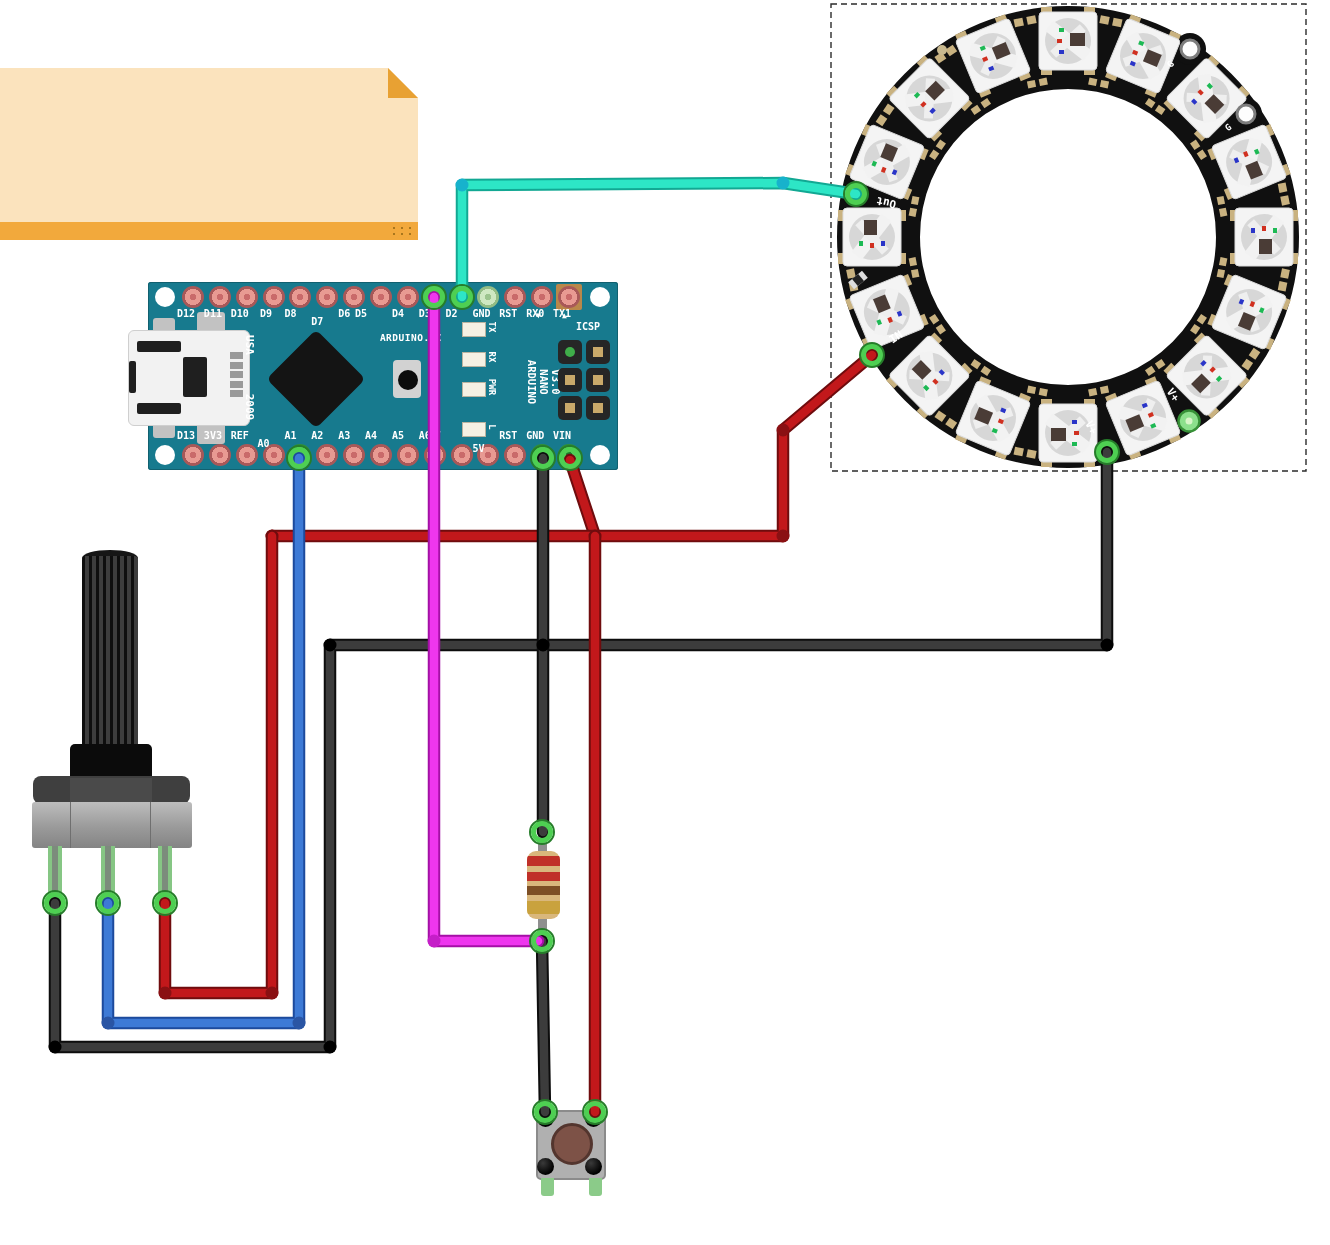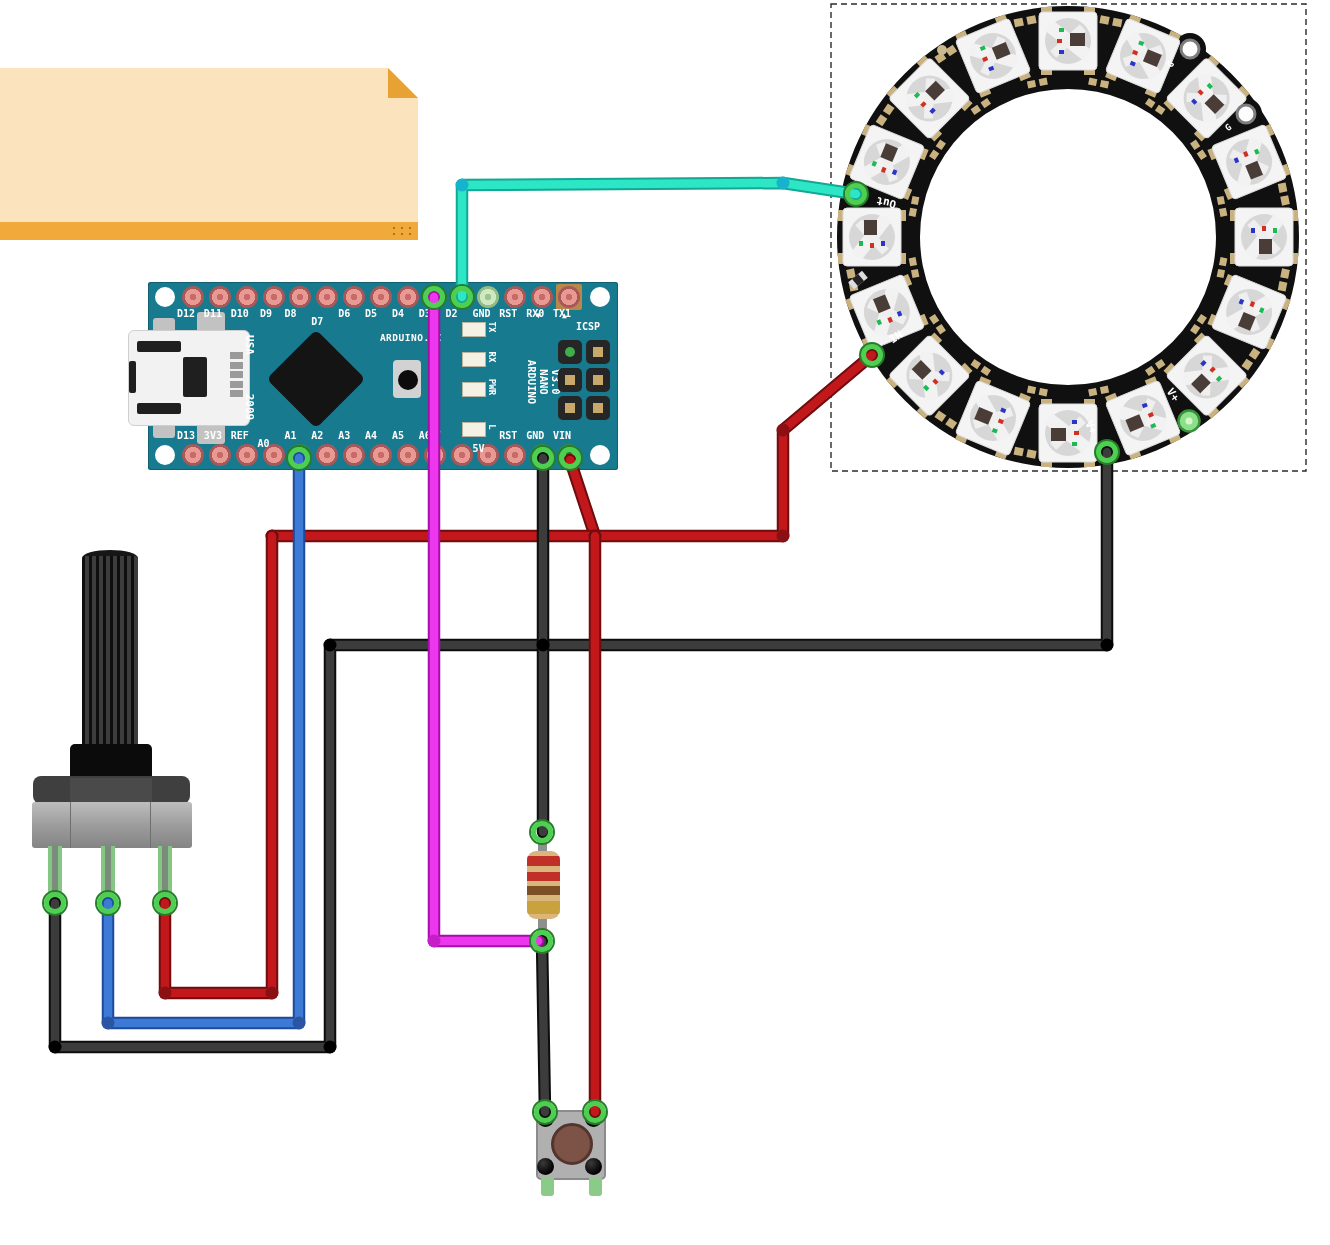--- a/index.html
+++ b/index.html
@@ -175,21 +175,21 @@
         <div class="abs plabel" style="left:82.72px;top:26px">D10</div>
         <div class="abs pin plain" style="left:114.58px;top:4px"></div>
         <div class="abs plabel" style="left:112px;top:26px">D9</div>
         <div class="abs pin plain" style="left:141.44px;top:4px"></div>
         <div class="abs plabel" style="left:136.44px;top:26px">D8</div>
         <div class="abs pin plain" style="left:168.3px;top:4px"></div>
         <div class="abs plabel" style="left:163.3px;top:34px">D7</div>
         <div class="abs pin plain" style="left:195.16px;top:4px"></div>
         <div class="abs plabel" style="left:190.16px;top:26px">D6</div>
         <div class="abs pin plain" style="left:222.01999999999998px;top:4px"></div>
-        <div class="abs plabel" style="left:217px;top:26px">D5</div>
+        <div class="abs plabel" style="left:207px;top:26px">D5</div>
         <div class="abs pin plain" style="left:248.88px;top:4px"></div>
         <div class="abs plabel" style="left:243.88px;top:26px">D4</div>
         <div class="abs pin connected" style="left:275.74px;top:4px"></div>
         <div class="abs plabel" style="left:270.74px;top:26px">D3</div>
         <div class="abs pin connected" style="left:302.6px;top:4px"></div>
         <div class="abs plabel" style="left:297.6px;top:26px">D2</div>
         <div class="abs pin pale" style="left:329.46px;top:4px"></div>
         <div class="abs plabel" style="left:324.46px;top:26px">GND</div>
         <div class="abs pin plain" style="left:356.32px;top:4px"></div>
         <div class="abs plabel" style="left:351.32px;top:26px">RST</div>

